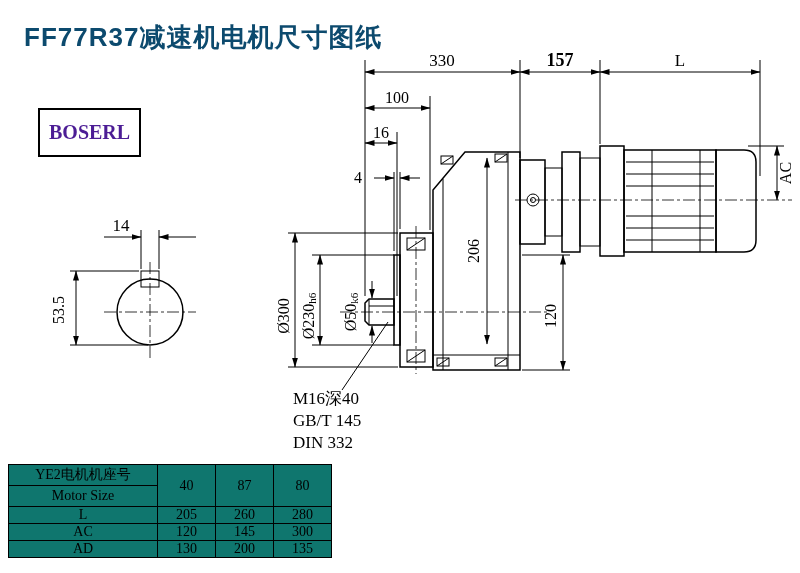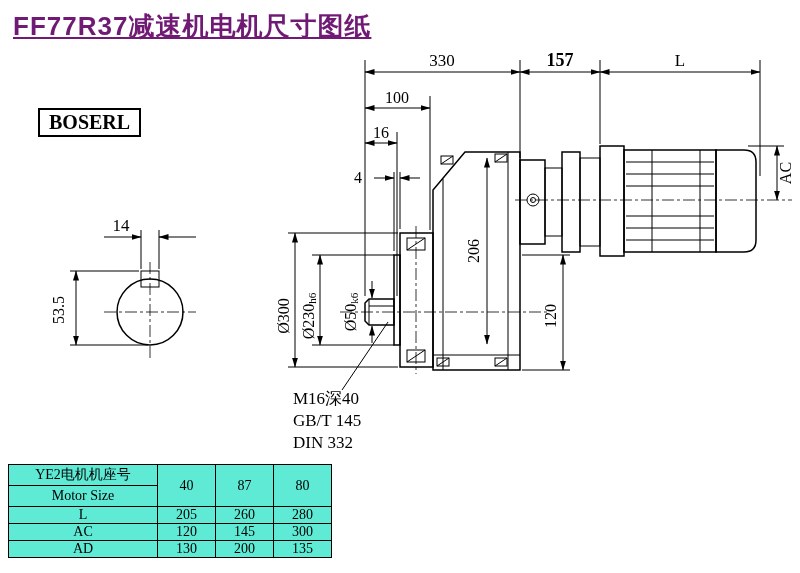--- a/index.html
+++ b/index.html
@@ -1,29 +1,29 @@
 <!DOCTYPE html>
 <html><head>
 <meta charset="utf-8">
 <style>
   html,body{margin:0;padding:0;background:#fff;}
   .page{position:relative;width:800px;height:573px;background:#ffffff;overflow:hidden;
         font-family:"Liberation Sans",sans-serif;color:#000;}
-  .title{position:absolute;left:8px;top:4px;margin:5px;font-size:26px;font-weight:bold;
-         color:#701a75;letter-spacing:1px;font-family:"Liberation Sans",sans-serif;text-decoration:underline;}
-  .logo{position:absolute;left:38px;top:108px;border:2px solid #000;padding:0 9px;
-        font-family:"Liberation Serif",serif;font-size:20px;font-weight:bold;color:#000000;
+  .title{position:absolute;left:8px;top:4px;margin:16px;font-size:26px;font-weight:bold;
+         color:#0c4a6e;letter-spacing:1px;font-family:"Liberation Sans",sans-serif;}
+  .logo{position:absolute;left:38px;top:108px;border:2px solid #000;padding:10px 9px;
+        font-family:"Liberation Serif",serif;font-size:20px;font-weight:bold;color:#4c1d95;
         line-height:25px;background:#fff;}
   svg.drawing{position:absolute;left:0;top:0;}
   svg .ln{stroke:#000;fill:none;stroke-width:1;}
   svg .thick{stroke-width:1.5;}
   svg .cl{stroke:#000;fill:none;stroke-width:0.8;stroke-dasharray:12 3 3 3;}
   svg text{font-family:"Liberation Serif",serif;fill:#000;stroke:none;}
   .dim-table{position:absolute;left:8px;top:464px;border-collapse:collapse;
-             font-family:"Liberation Serif",serif;font-size:14px;background:#5eead4;padding-left:8px;}
+             font-family:"Liberation Serif",serif;font-size:14px;background:#0f766e;padding-left:8px;}
   .dim-table td{border:1px solid #000;text-align:center;padding:0 4px;height:16px;}
   .dim-table td.c0{width:140px;}
   .dim-table td.cv{width:49px;}
   .dim-table tr.hr td{height:20px;}
 </style>
 </head>
 <body>
 
 <div class="page">
 

